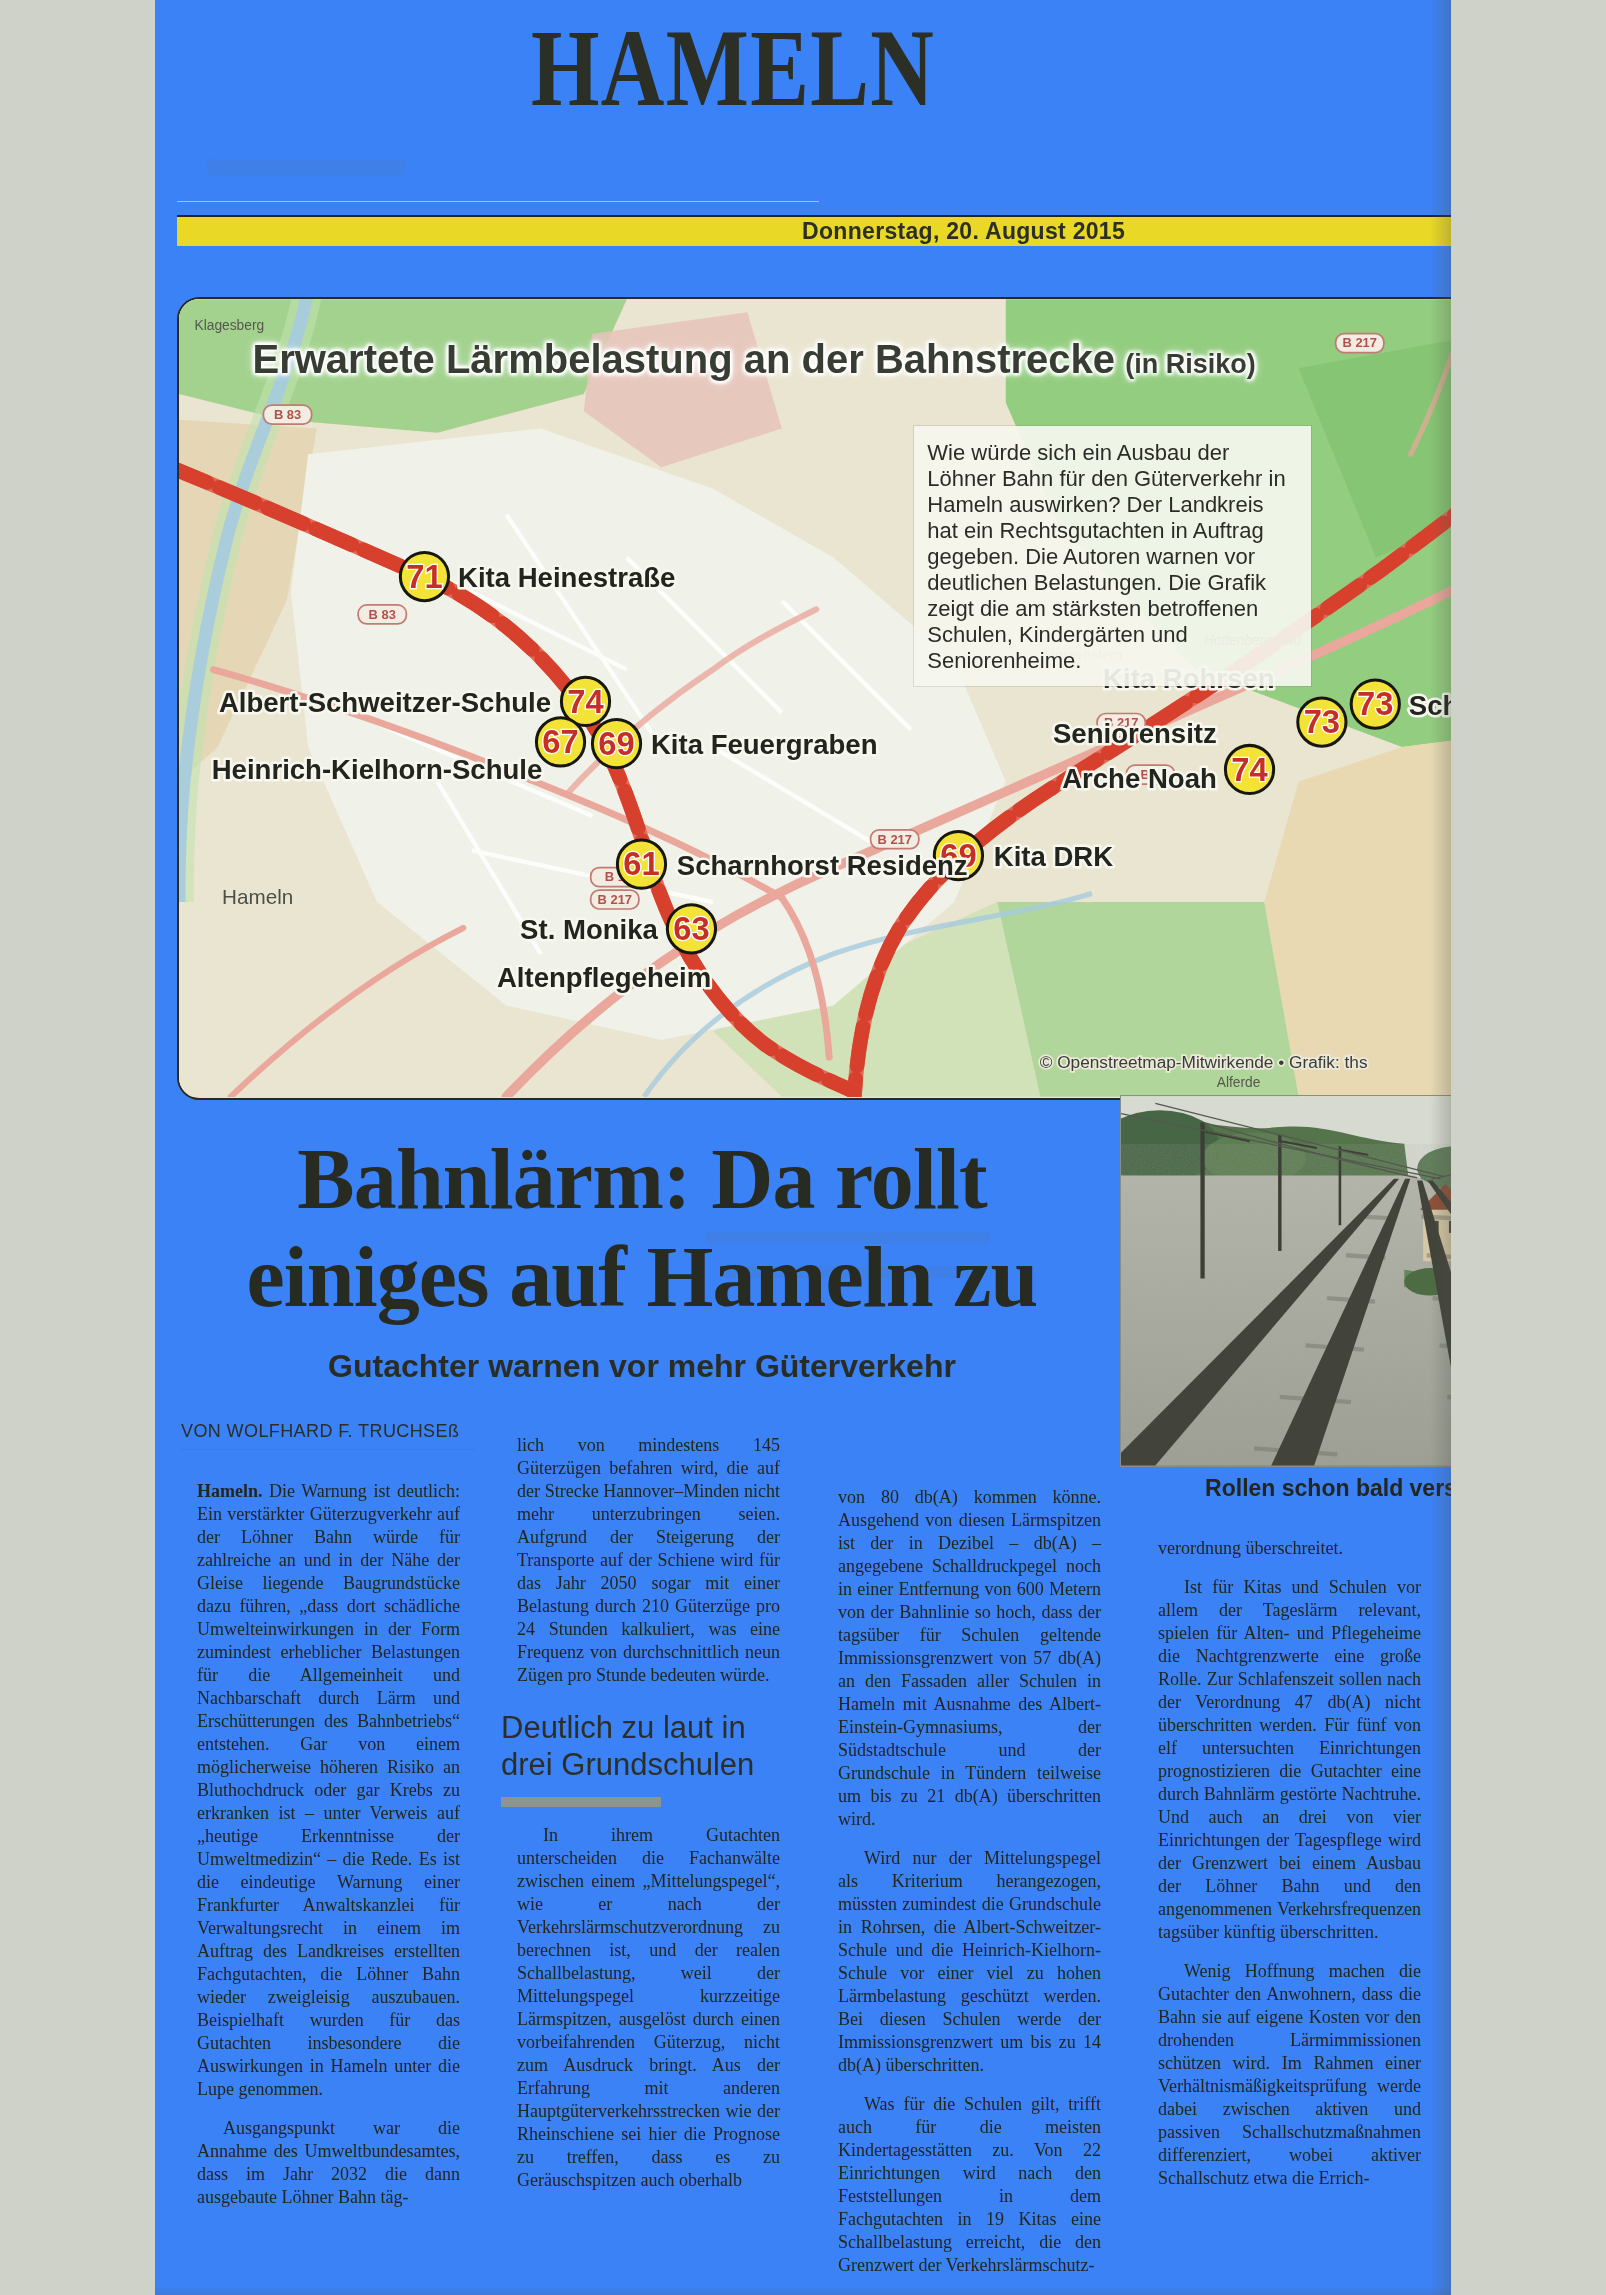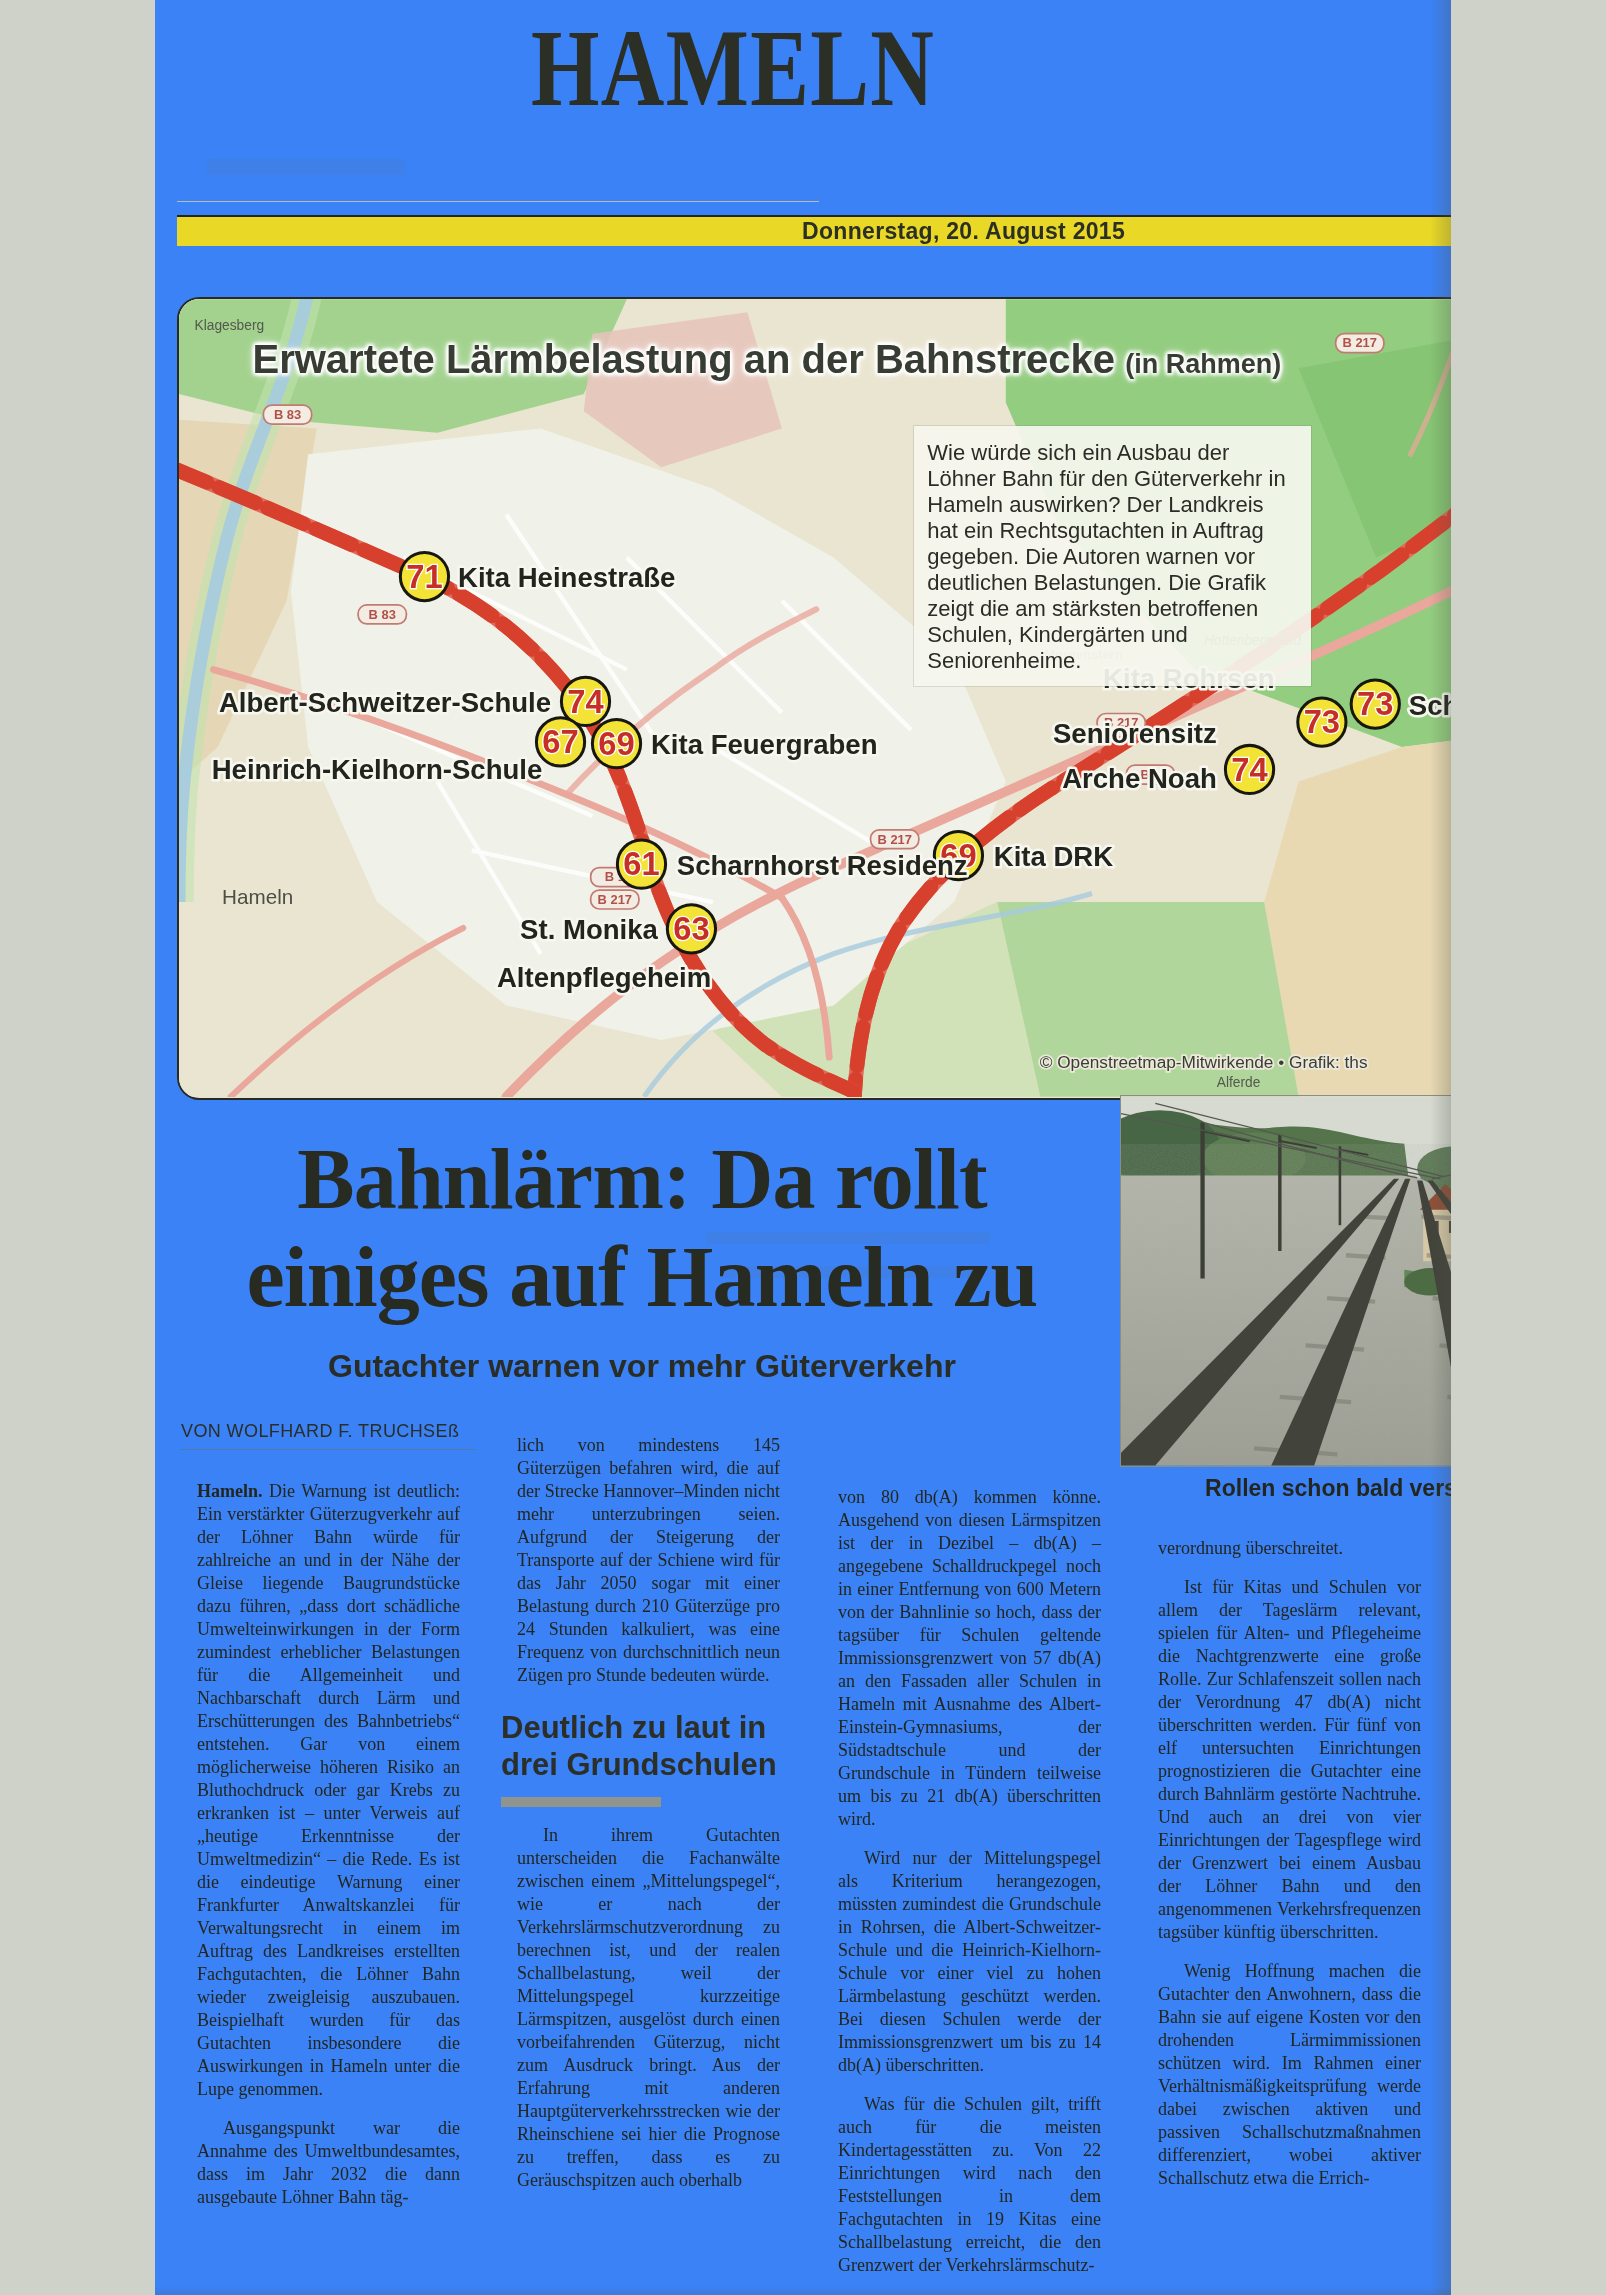--- a/index.html
+++ b/index.html
@@ -61,21 +61,21 @@
   .caption{font-weight:bold;font-size:23px;color:#23261e;}
   .credit{font-style:italic;font-size:20.7px;color:#3a3d35;}
 
   .byline{position:absolute;left:26px;top:1421px;width:295px;font-size:18px;letter-spacing:0.4px;color:#2b2e27;
         padding-bottom:6.9px;border-bottom:1.7px dotted #6a6e64;}
   .col{position:absolute;width:295px;font-family:"Liberation Serif","DejaVu Serif",serif;font-size:18px;
         line-height:23px;text-align:justify;color:#23261e;hyphens:auto;-webkit-hyphens:auto;}
   .col p{margin:16px;}
   .col p + p{text-indent:26px;}
   .col .lead{font-weight:bold;}
-  .col-sub{font-family:"Liberation Sans",sans-serif;font-weight:bold;font-size:31px;line-height:37px;
+  .col-sub{font-family:"Liberation Sans",sans-serif;font-weight:normal;font-size:31px;line-height:37px;
         color:#2c2f28;margin:22.4px 0 0 0;text-align:left;}
   .col-sub-bar{width:160px;height:10.3px;background:#8f958c;margin:13.8px 0 17px 0;}
   .c1{left:26px;top:1464px;}
   .c2{left:346px;top:1418px;}
   .c3{left:667px;top:1470px;}
   .c4{left:987px;top:1521px;}
   .c5{left:1308px;top:1521px;}
 </style>
 </head>
 <body>
@@ -236,21 +236,21 @@
         <text class="mlabel end" x="618" y="798">Altenpflegeheim</text>
         <text class="mlabel end" x="1205" y="515">Seniorensitz</text>
         <text class="mlabel end" x="1205" y="568">Arche Noah</text>
         <text class="mlabel" x="1428" y="483">Schule Rohrsen</text>
         <text class="mlabel" x="1073" y="451">Kita Rohrsen</text>
       </g>
 
       <text class="attr" x="1380" y="893">© Openstreetmap-Mitwirkende  •  Grafik: ths</text>
     </svg>
     <div class="map-title">
-      <span>Erwartete Lärmbelastung an der Bahnstrecke</span><span class="unit">(in Rahmen)</span>
+      <span>Erwartete Lärmbelastung an der Bahnstrecke</span><span class="unit">(in Risiko)</span>
     </div>
     <div class="map-info">Wie würde sich ein Ausbau der Löhner Bahn für den Güterverkehr in Hameln auswirken? Der Landkreis hat ein Rechtsgutachten in Auftrag gegeben. Die Autoren warnen vor deutlichen Belastungen. Die Grafik zeigt die am stärksten betroffenen Schulen, Kindergärten und Seniorenheime.</div>
   </div>
 
   <div class="headline-block">
     <div class="headline">Bahnlärm: Da rollt</div>
     <div class="headline">einiges auf Hameln zu</div>
     <div class="subhead">Gutachter warnen vor mehr Güterverkehr</div>
   </div>
 

